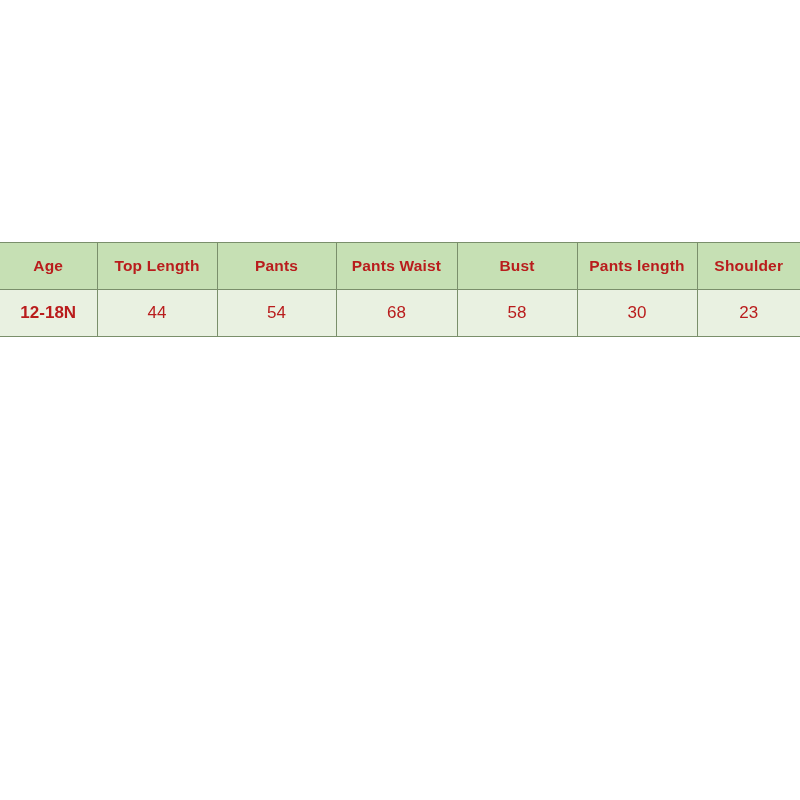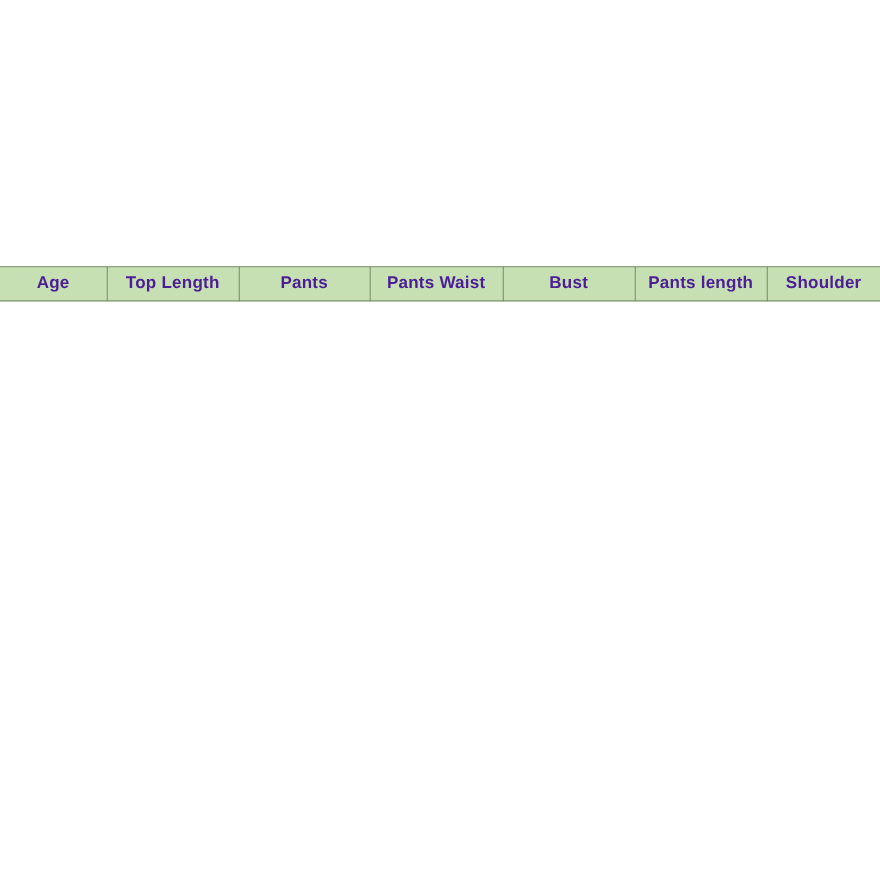--- a/index.html
+++ b/index.html
@@ -32,24 +32,24 @@
   table.size-chart {
     width: 800px;
     border-collapse: collapse;
     table-layout: fixed;
     background: #eaf2e2;
   }
 
   table.size-chart td,
   table.size-chart th {
     border: 1px solid #7a8f6b;
-    height: 31px;
+    height: 47px;
     text-align: center;
     vertical-align: middle;
-    color: #4c1d95;
+    color: #b91c1c;
     font-size: 17px;
     padding: 0 2px;
     box-sizing: border-box;
   }
 
   
   table.size-chart tr > *:first-child { border-left: none; }
   table.size-chart tr > *:last-child  { border-right: none; }
 
   table.size-chart thead th {
@@ -114,18 +114,27 @@
           <th>Shoulder</th>
         </tr>
       </thead>
 
       <tbody>
 
 
 
 
 
+        <tr class="row-light">
+          <td class="age-cell">12-18N</td>
+          <td class="value-cell">44</td>
+          <td class="value-cell">54</td>
+          <td class="value-cell">68</td>
+          <td class="value-cell">58</td>
+          <td class="value-cell">30</td>
+          <td class="value-cell">23</td>
+        </tr>
 
       </tbody>
     </table>
 
   </div>
 </div>
 
 </body></html>

